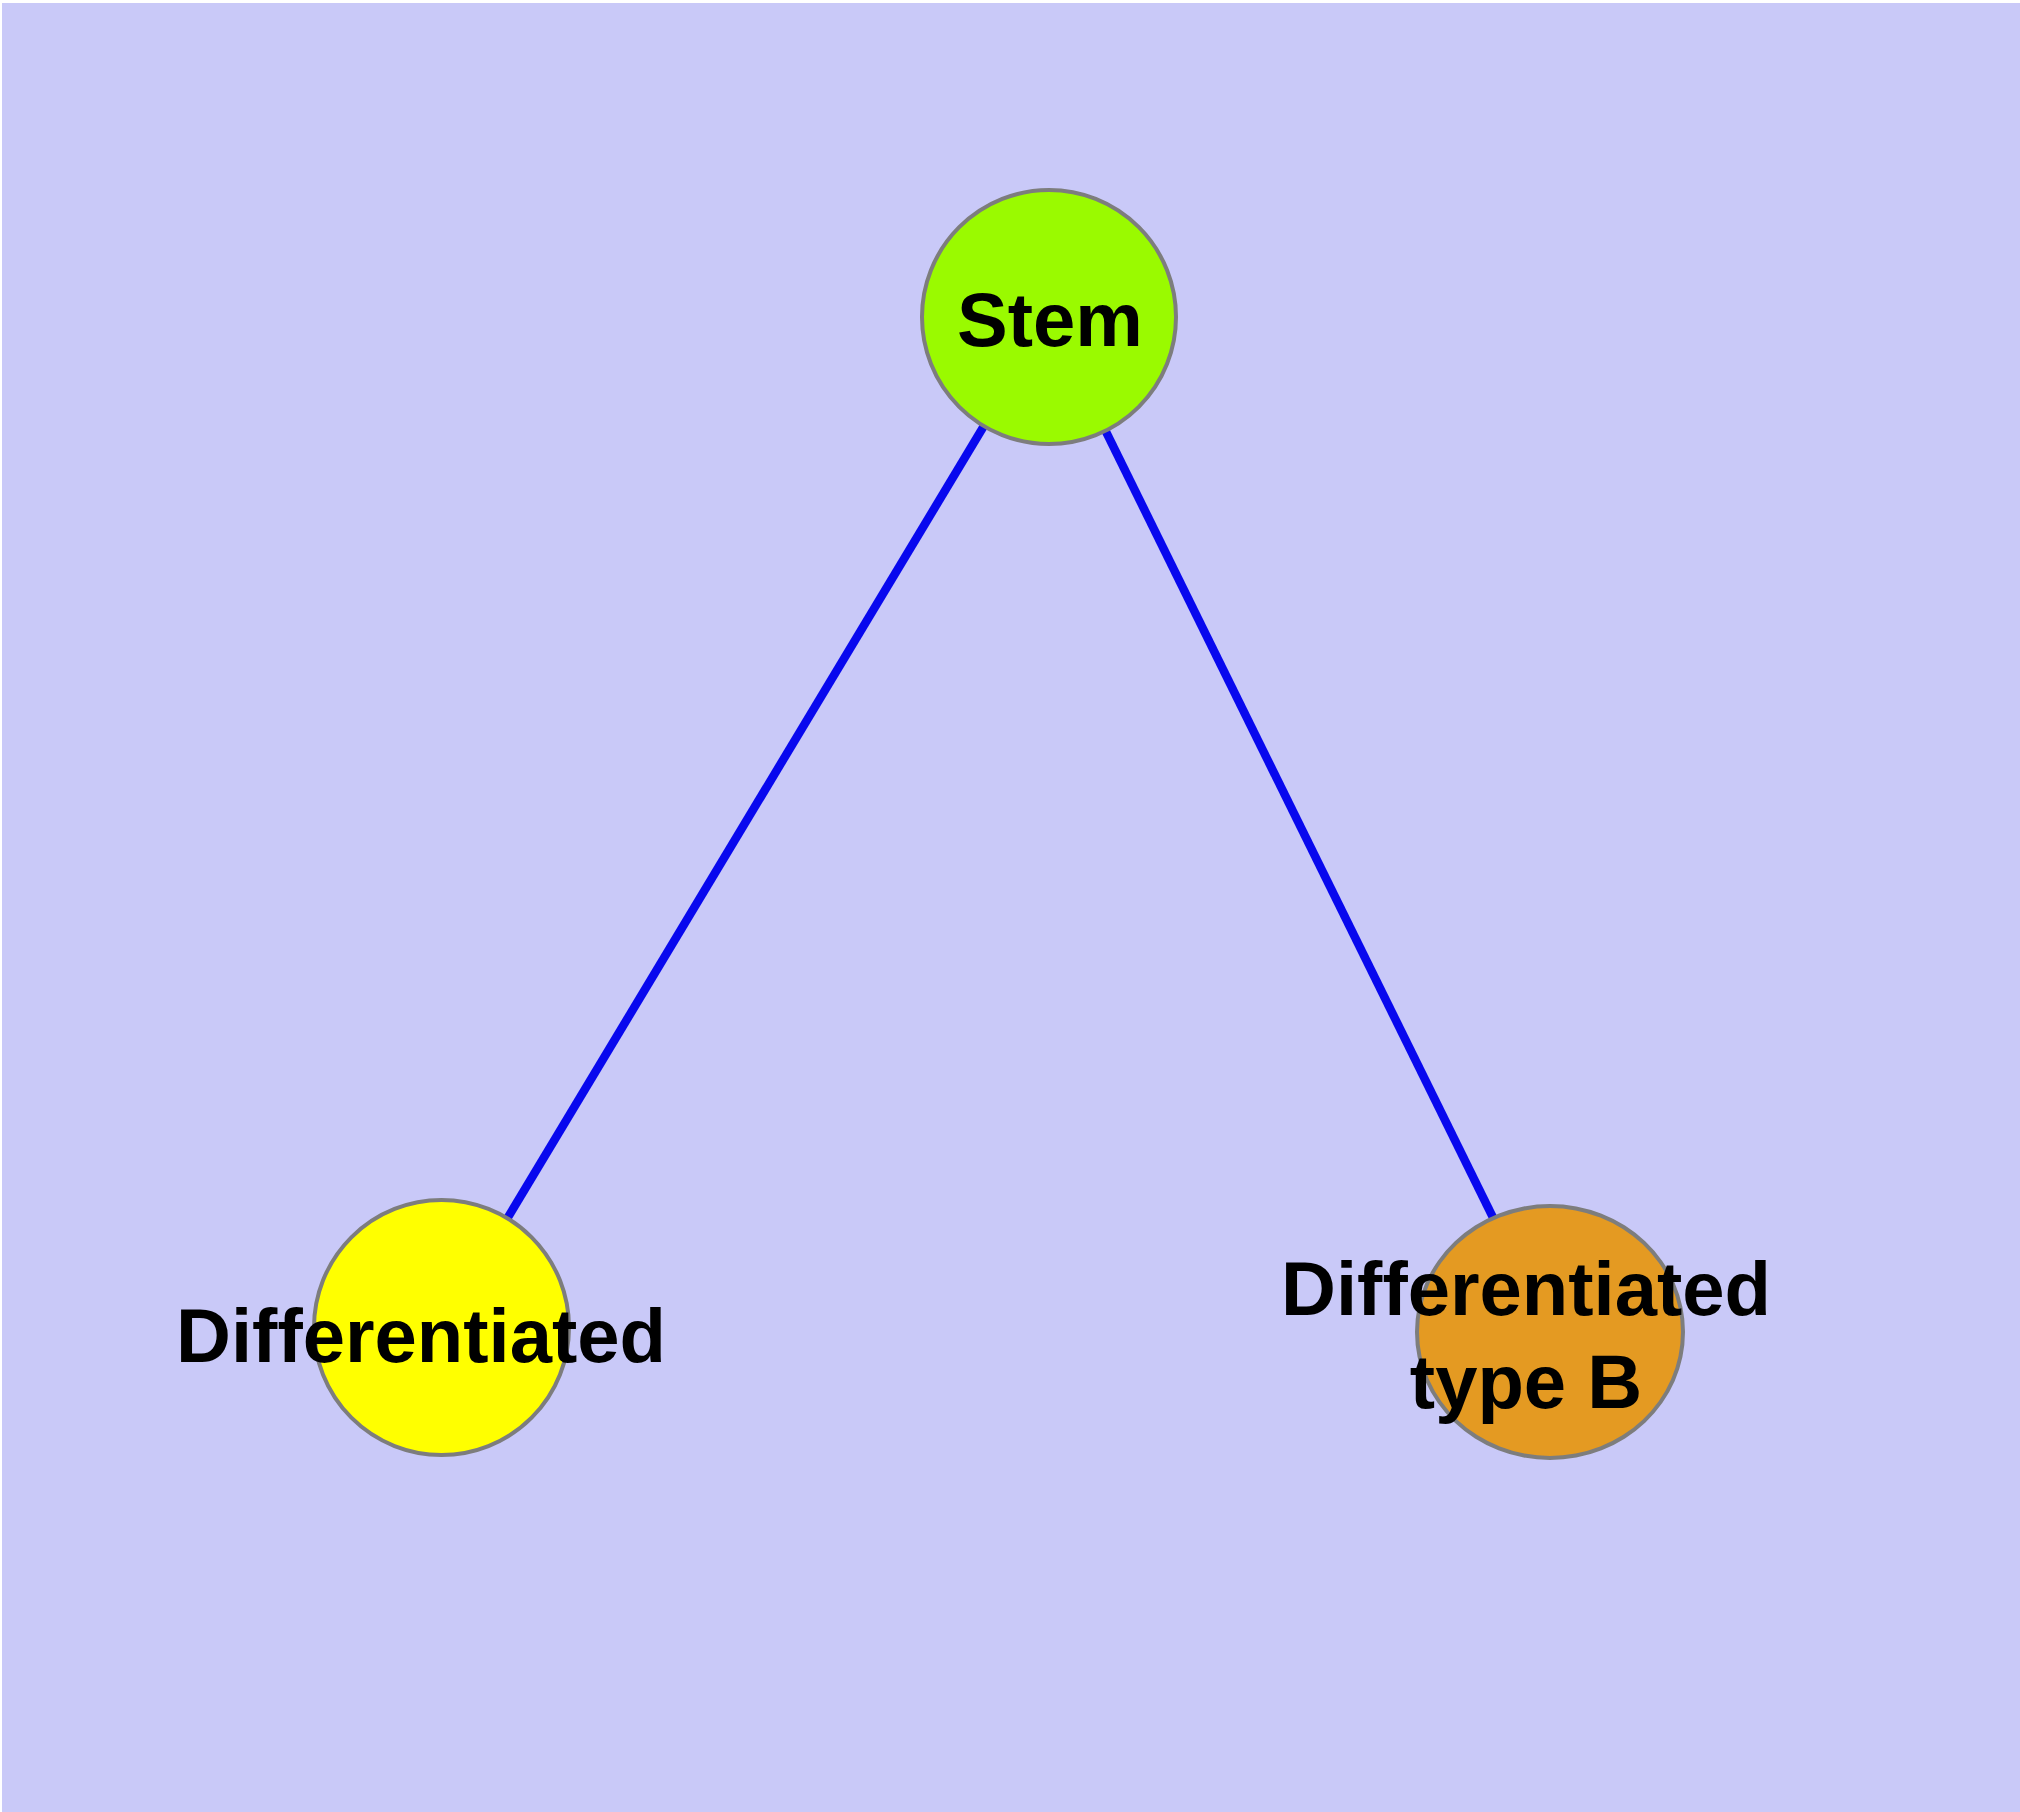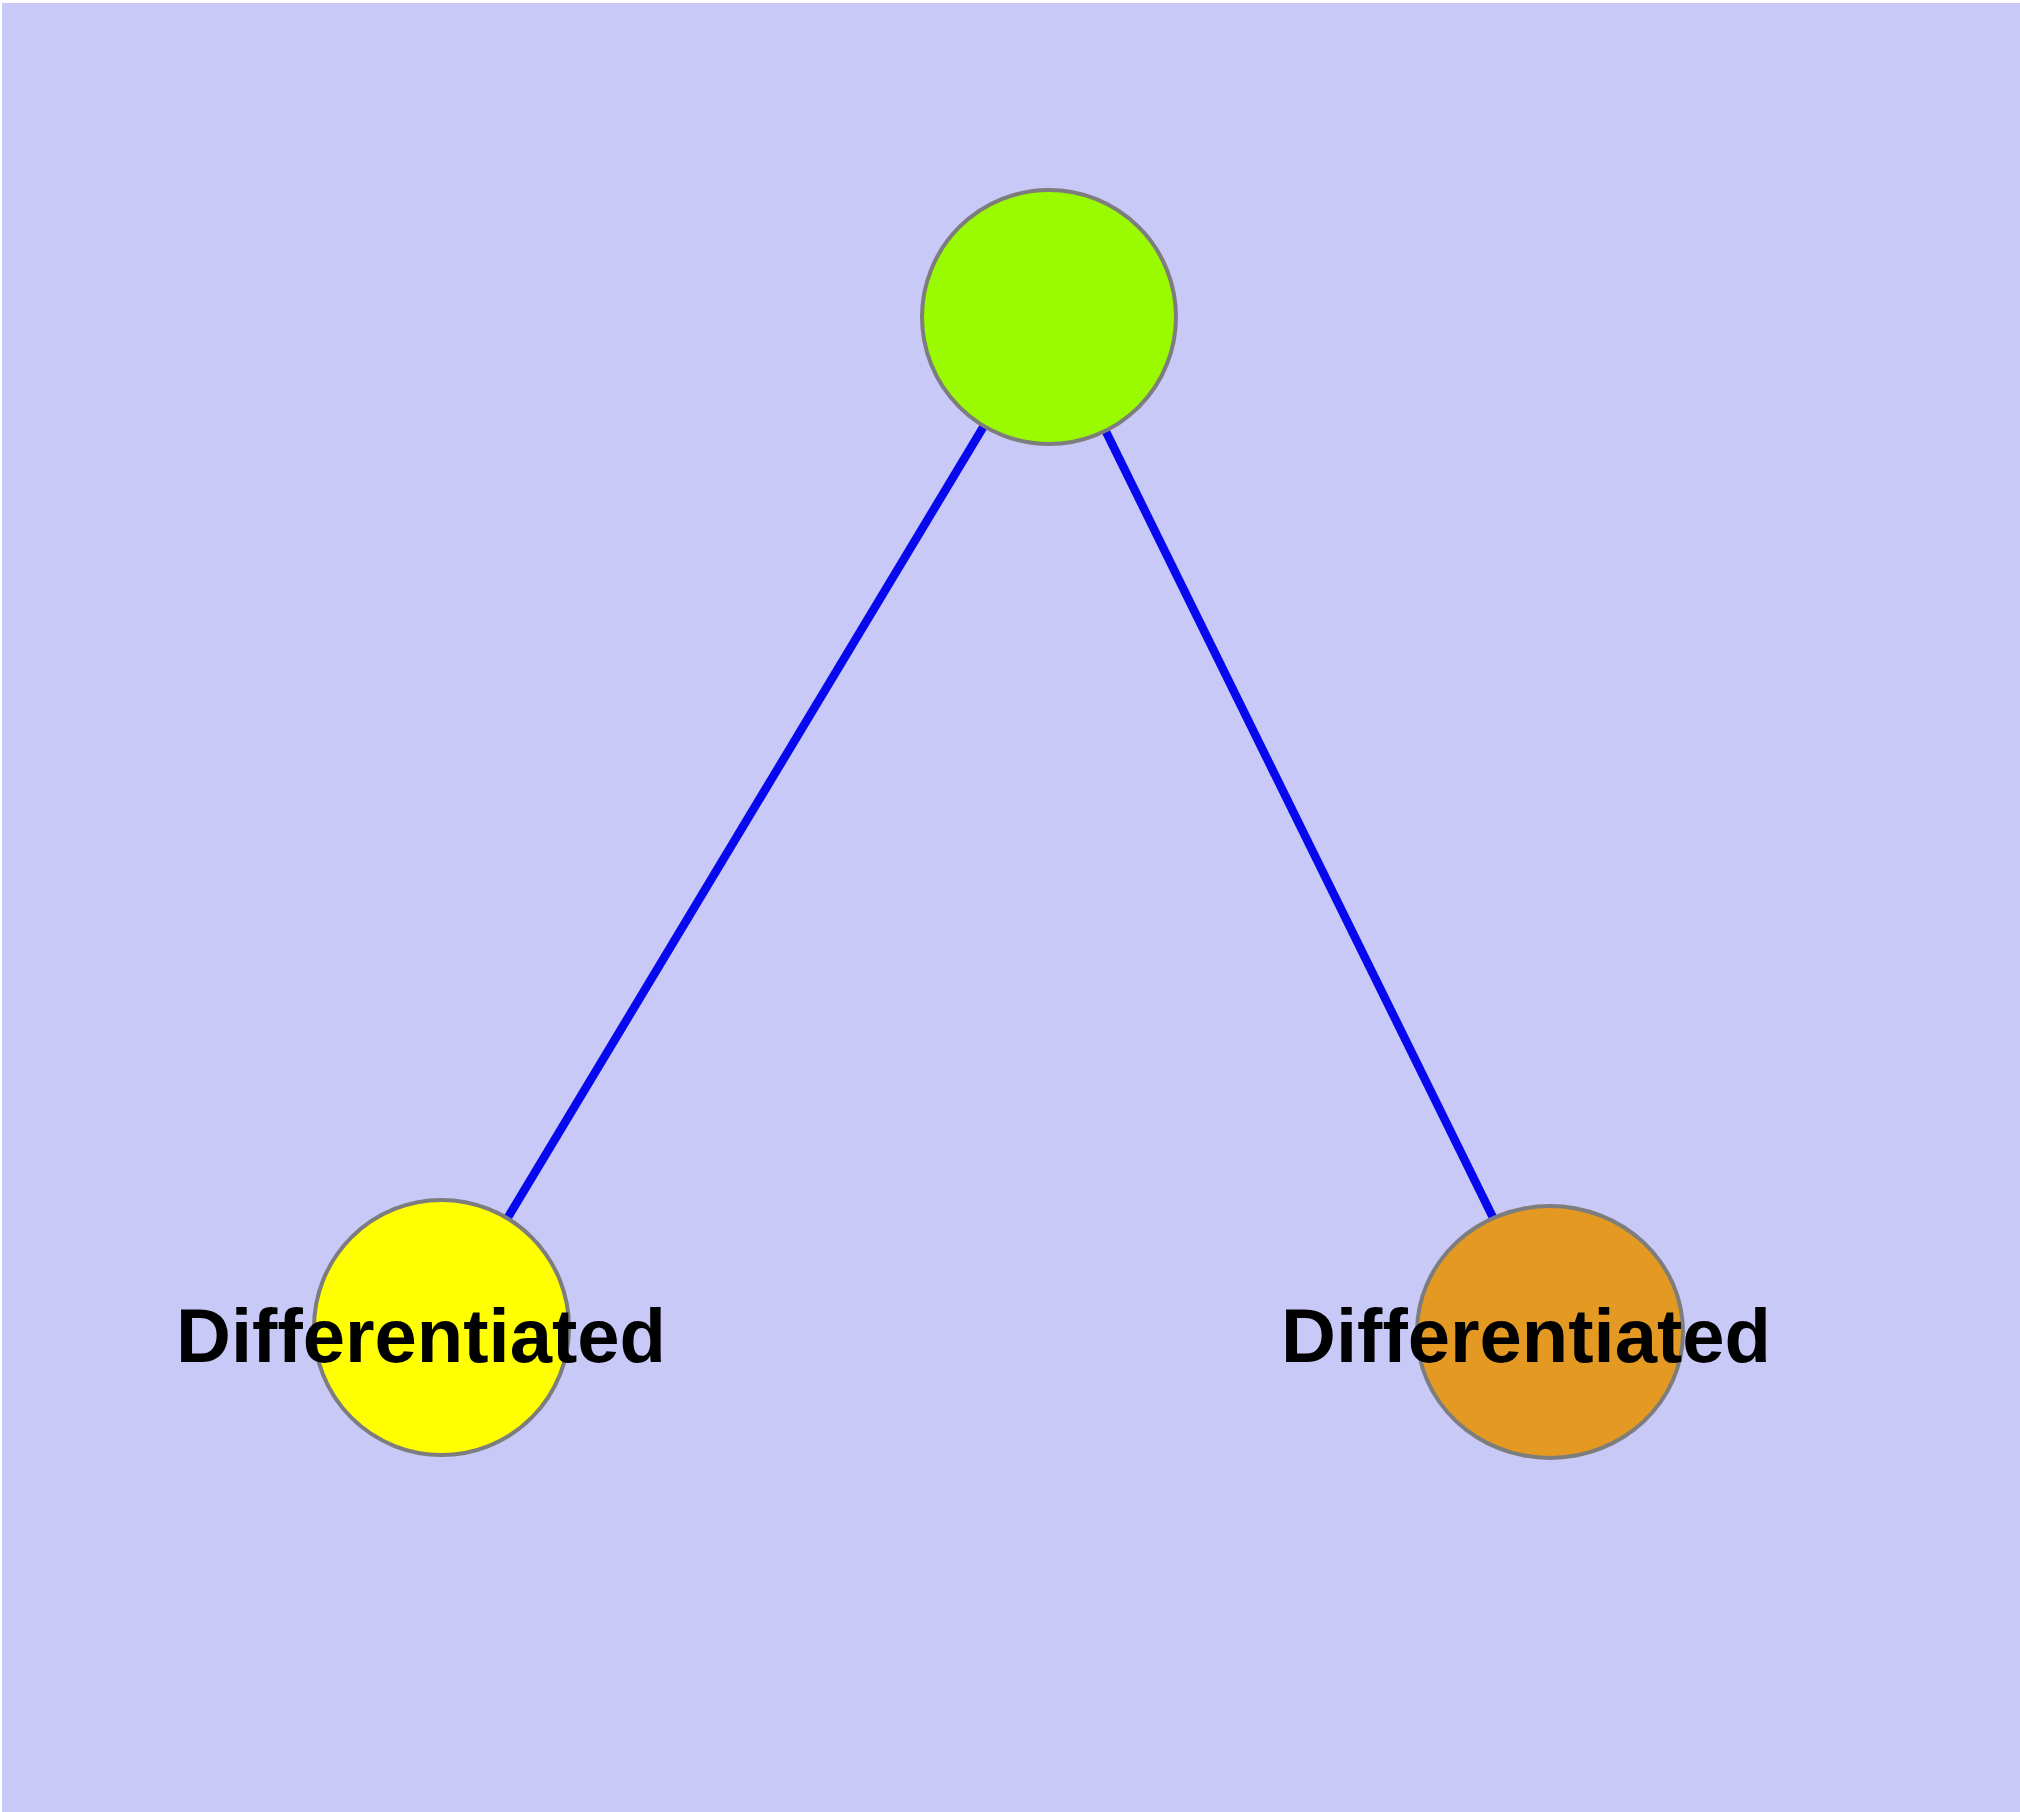--- a/index.html
+++ b/index.html
@@ -79,26 +79,28 @@
 
   <svg class="edges-layer" viewBox="0 0 2384 2138">
     <line x1="1238" y1="374" x2="521" y2="1566"></line>
     <line x1="1238" y1="374" x2="1828" y2="1572"></line>
   </svg>
 
   <div class="node node-stem"></div>
   <div class="node node-type-a"></div>
   <div class="node node-type-b"></div>
 
+  <div class="node-label label-stem">Stem</div>
 
   <div class="node-label label-type-a">
     <span class="label-line">Differentiated</span>
   </div>
 
   <div class="node-label label-type-b">
     <span class="label-line">Differentiated</span>
+    <span class="label-line">type B</span>
   </div>
 
   <div class="edge-strip-top"></div>
   <div class="edge-strip-left"></div>
 
 </div>
 
 
 </body></html>

